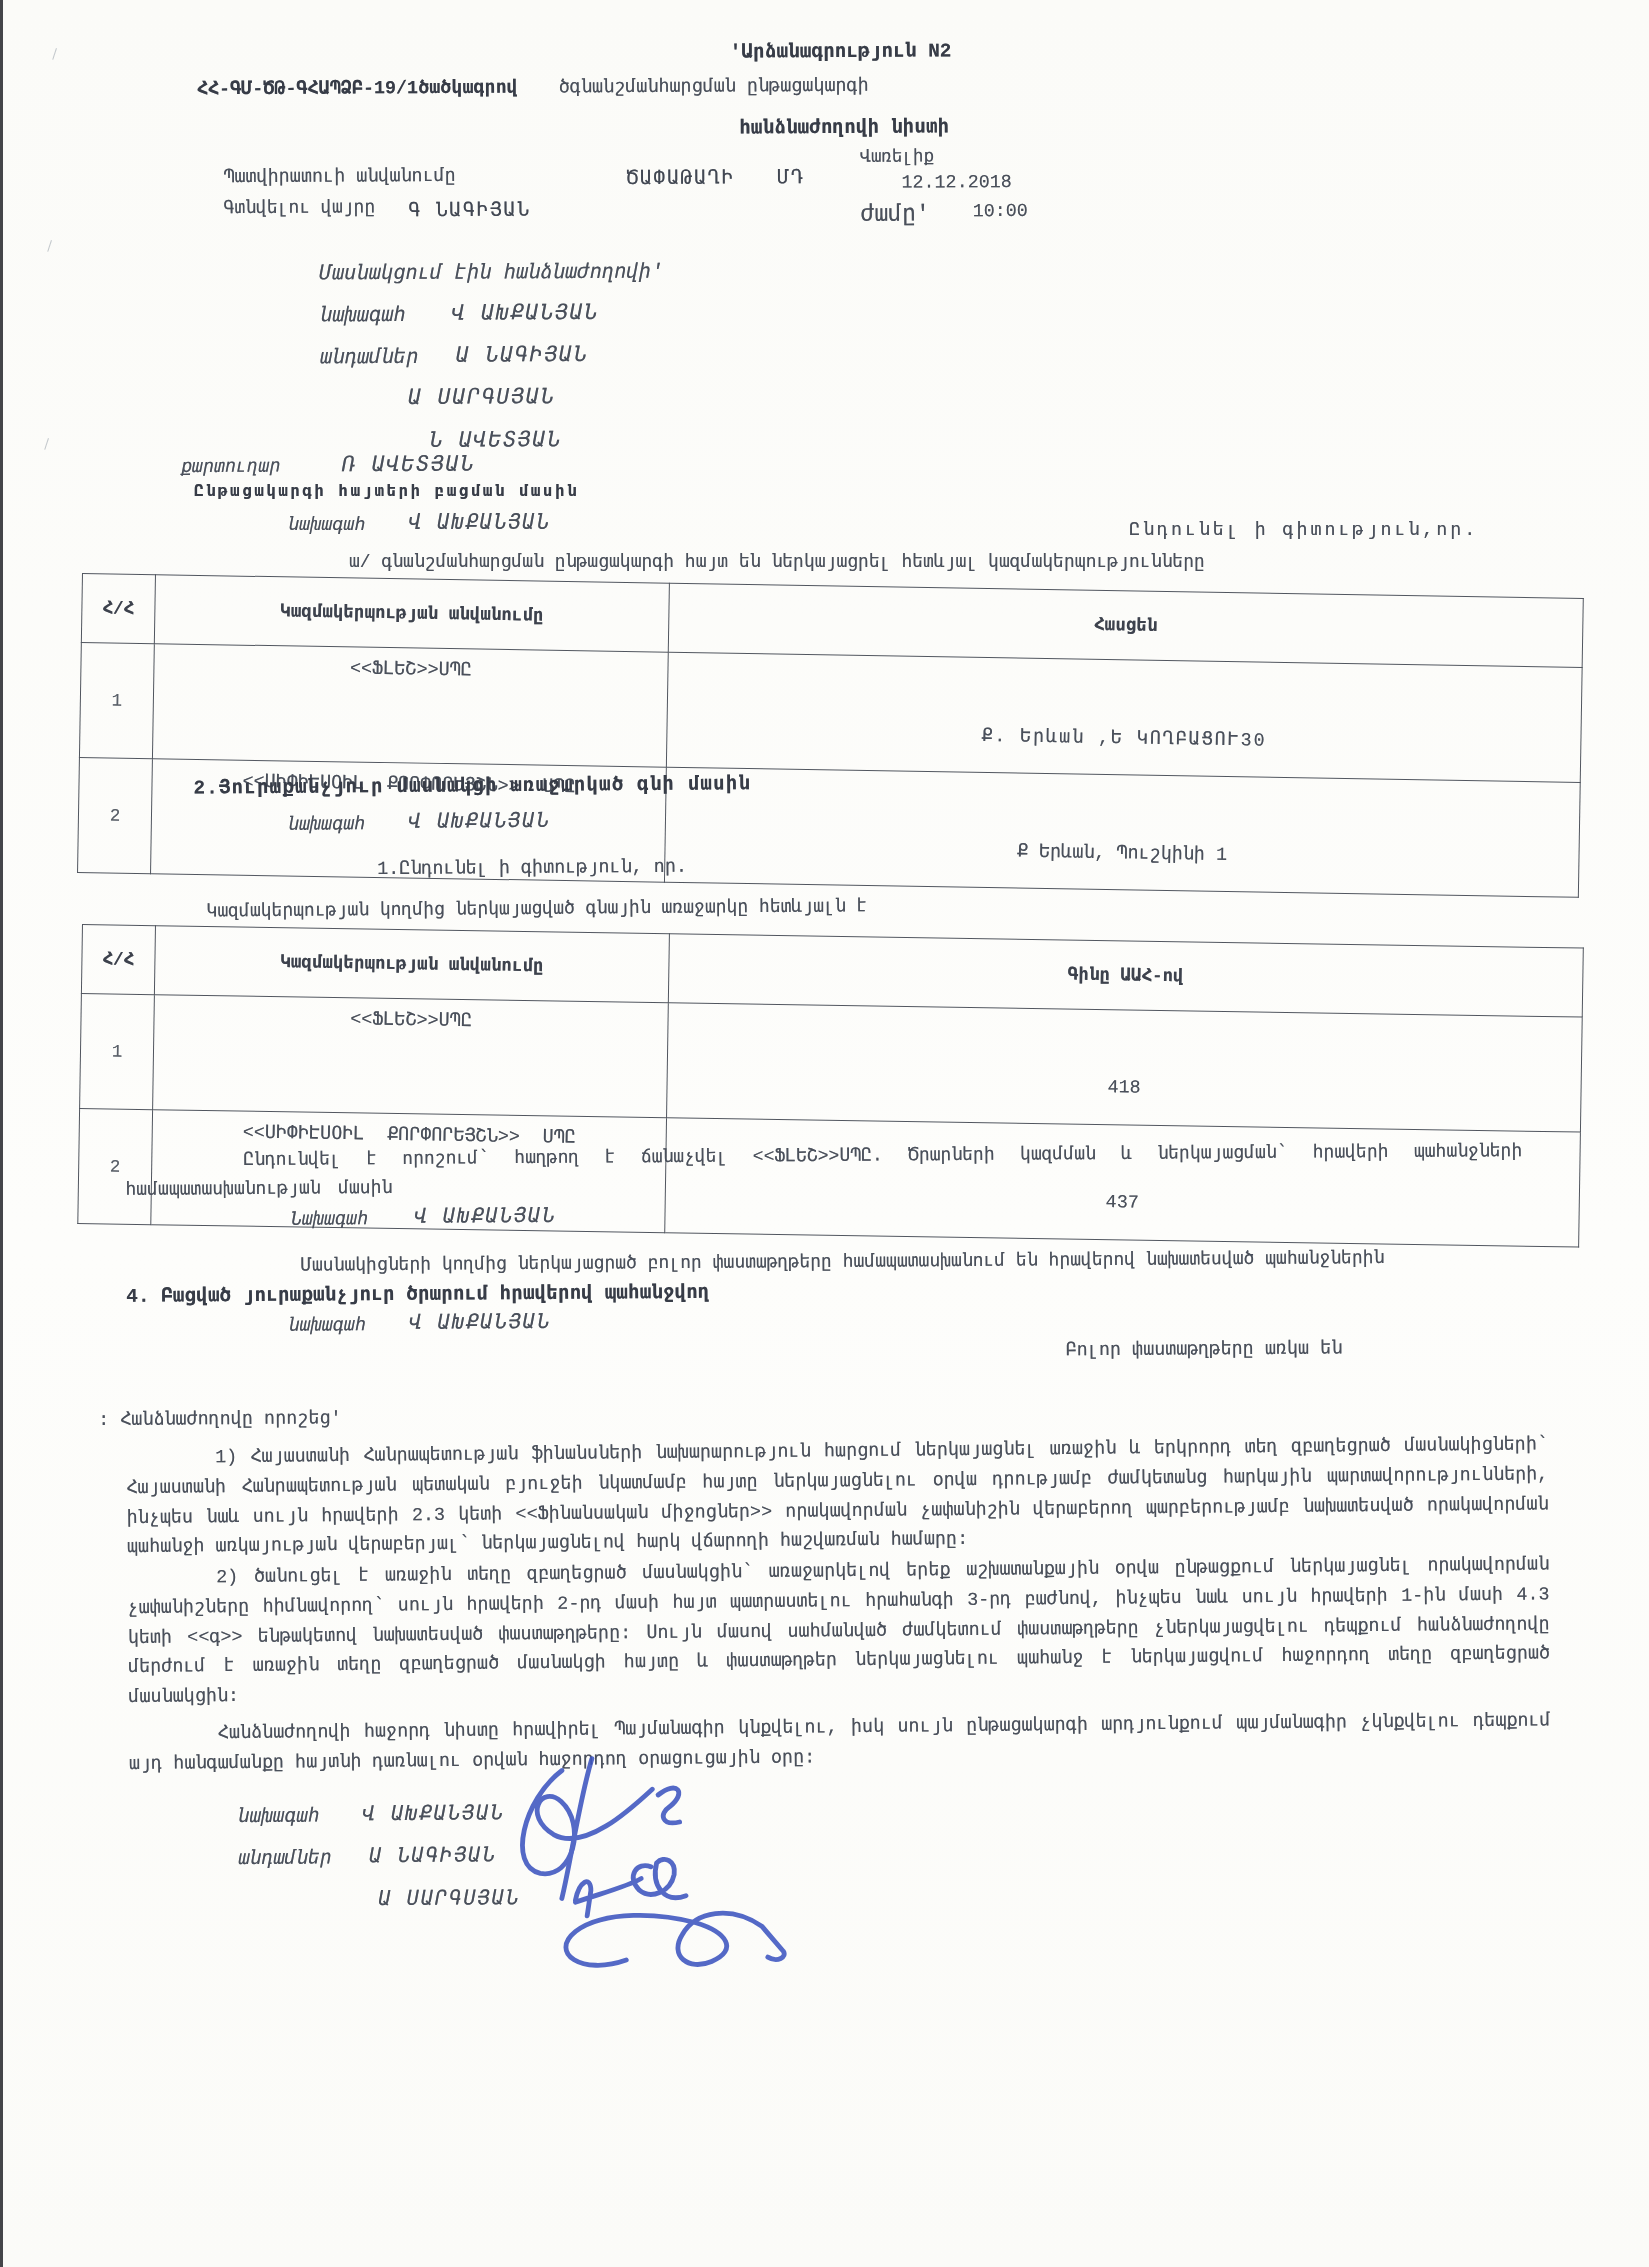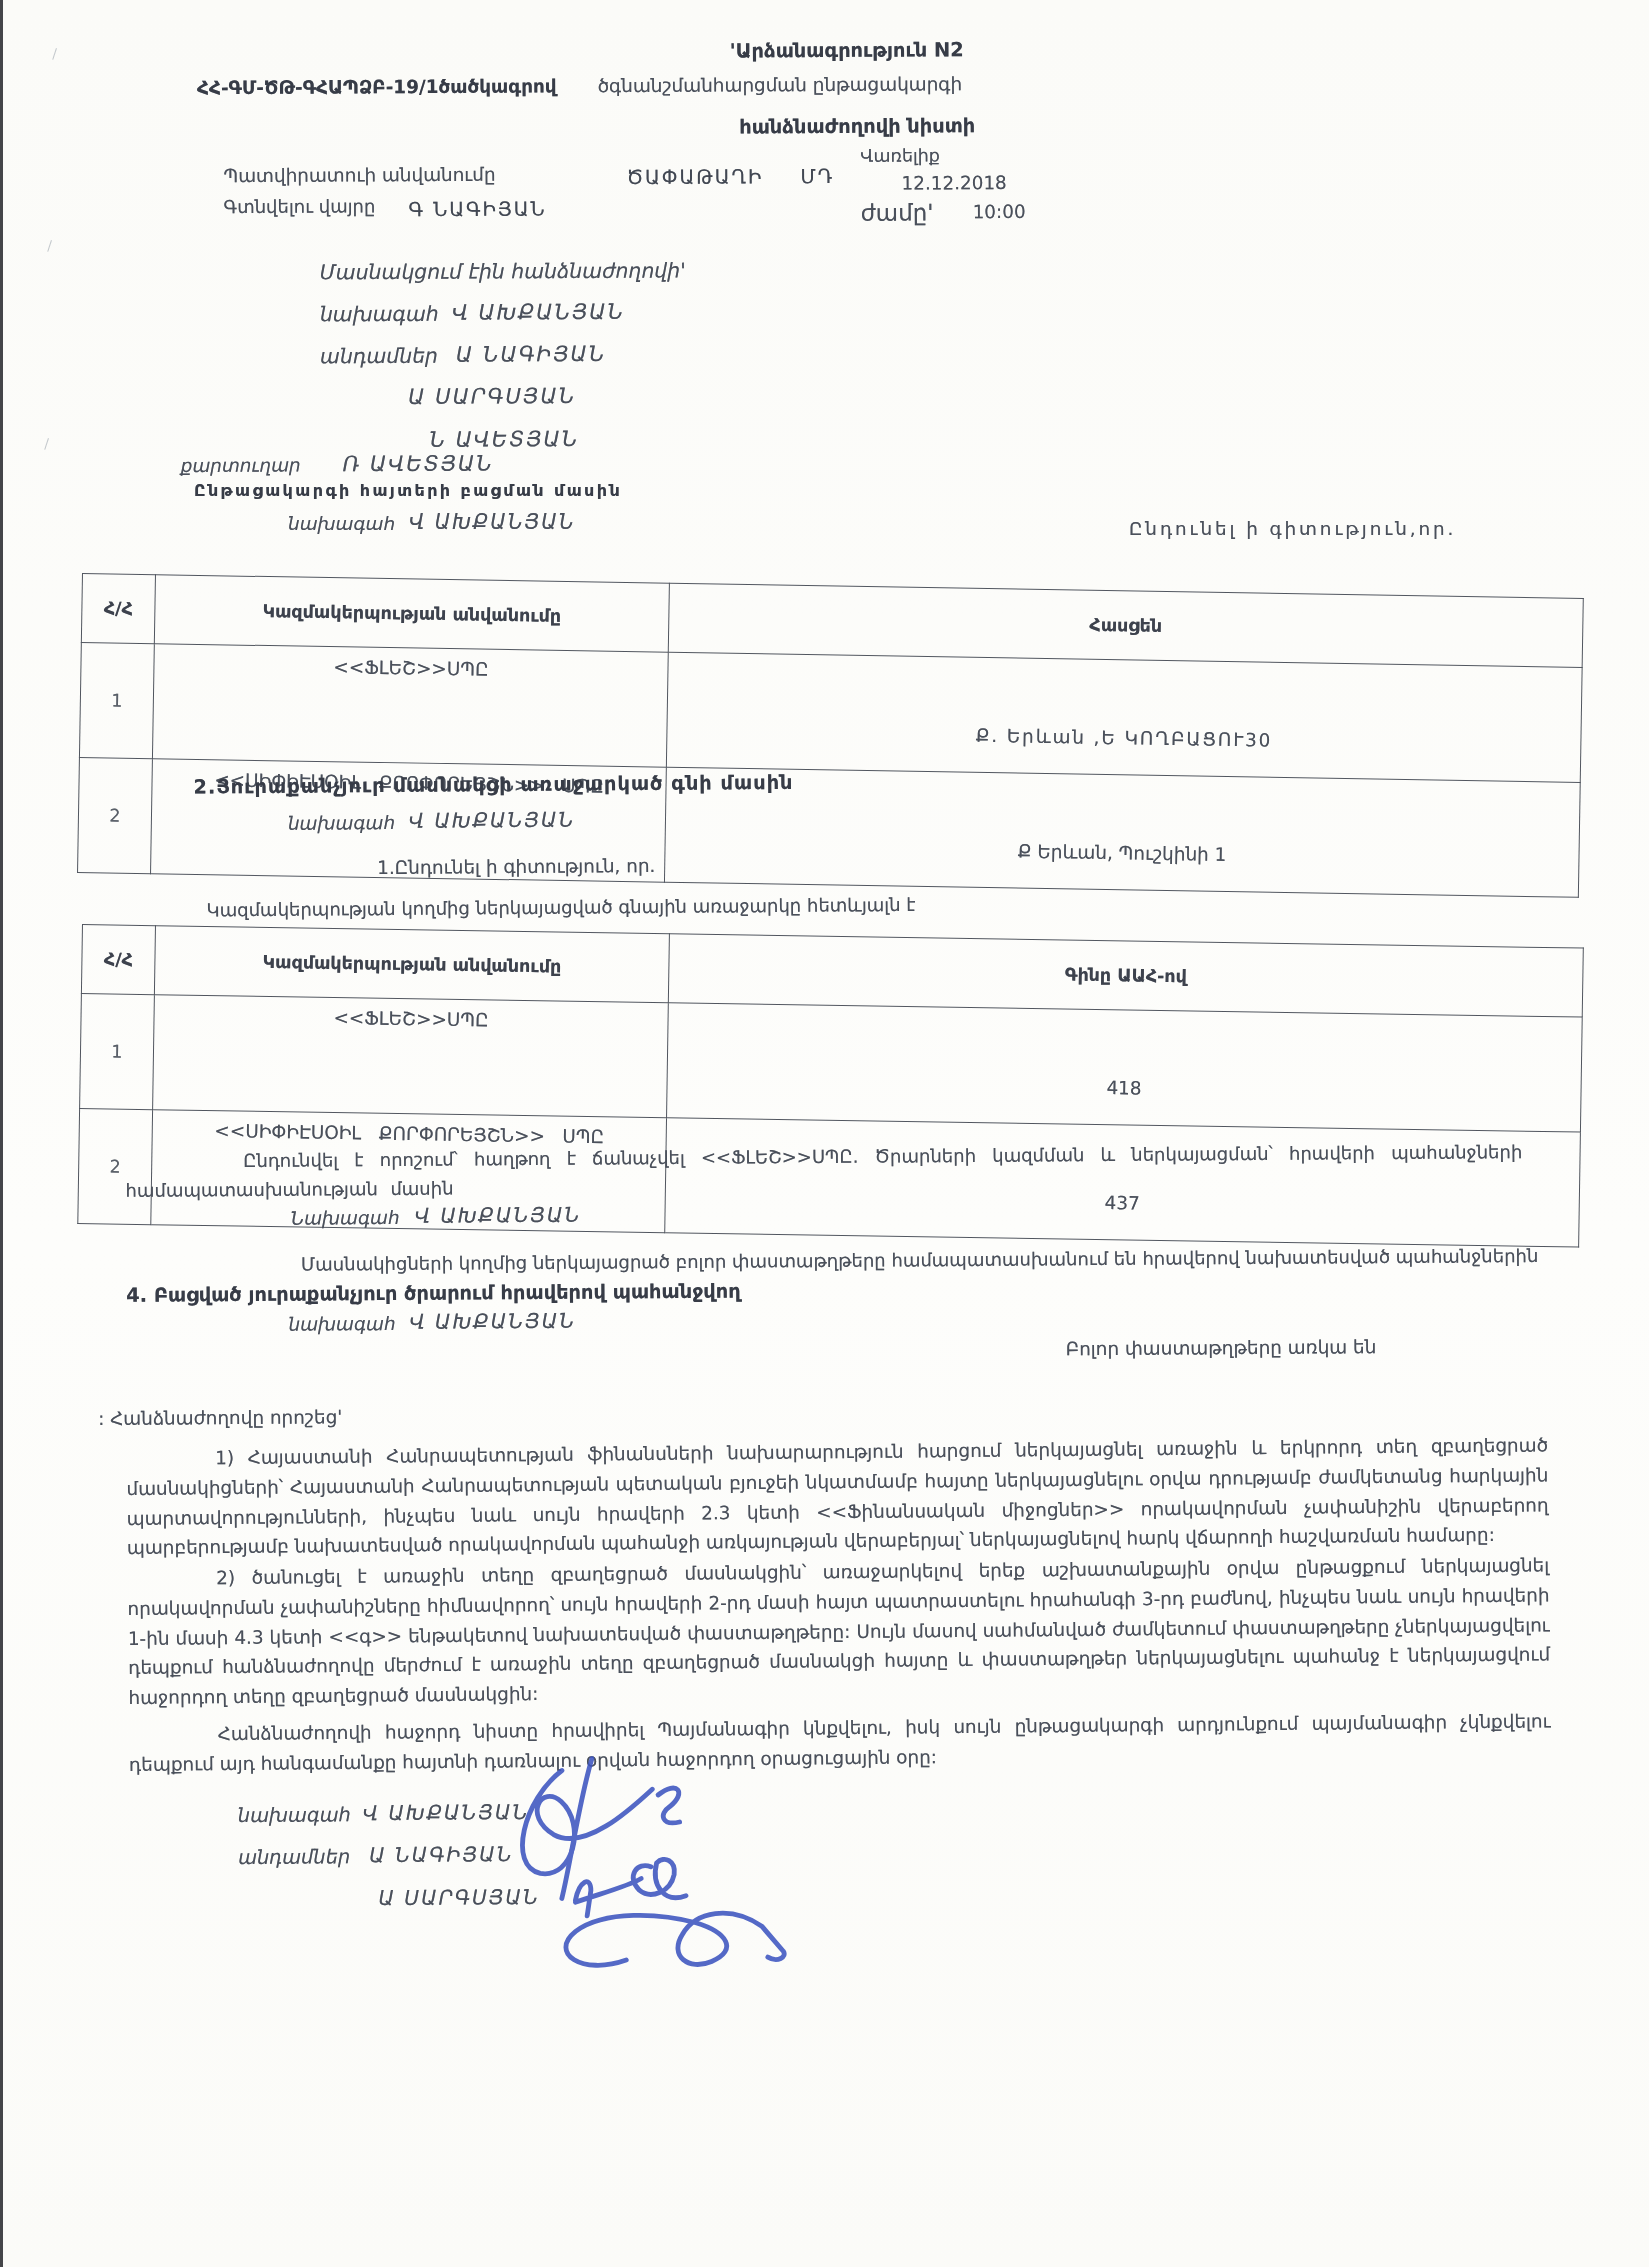--- a/index.html
+++ b/index.html
@@ -15,21 +15,21 @@
   .blk{position:absolute;left:0;top:0;width:100%;height:100%;}
   .edge{position:absolute;left:0;top:0;width:2.9px;height:100%;background:#23252a;opacity:.85;}
   .speck{position:absolute;width:6.8px;height:11.6px;border-left:1.9px solid #aab0b8;transform:rotate(18deg);opacity:.7;}
   table.doc{border-collapse:collapse;position:absolute;table-layout:fixed;}
   table.doc td{border:1.9px solid #51565f;font-size:18.4px;text-align:center;vertical-align:middle;padding:3.9px 5.8px;overflow:hidden;}
   table.doc td.hd{font-size:17.5px;font-weight:600;color:#3d424d;height:60px;}
   table.doc td.num{font-size:17.5px;color:#5a6069;}
   table.doc td.org{vertical-align:top;padding-top:9.7px;word-spacing:11.6px;}
   table.doc td.val{padding-top:45px;}
   .par{position:absolute;text-align:justify;font-size:18.4px;line-height:1.62;white-space:normal;color:#4a505b;}
-  .shadowed{text-shadow:0 0 0.5px rgba(74,80,91,.55);}
+  .shadowed{text-shadow:0 0 0.5px rgba(74,80,91,.55);font-family:Liberation Mono, monospace;}
 </style>
 </head>
 <body>
 
 <div class="page shadowed">
   <div class="edge"></div>
   <div class="speck" style="left:54px;top:49px;"></div>
   <div class="speck" style="left:49px;top:241px;"></div>
   <div class="speck" style="left:46px;top:439px;"></div>
 
@@ -59,20 +59,21 @@
     <div class="t it caps" style="left:429px;top:427px;font-size:21.3px;">Ն ԱՎԵՏՅԱՆ</div>
     <div class="t it" style="left:180px;top:454px;font-size:18.4px;">քարտուղար</div>
     <div class="t it caps" style="left:342px;top:451px;font-size:21.3px;">Ռ ԱՎԵՏՅԱՆ</div>
   </div>
 
   <div class="blk">
     <div class="t b" style="left:194px;top:481px;font-size:16px;letter-spacing:2.4px;">Ընթացակարգի հայտերի բացման մասին</div>
     <div class="t it" style="left:288px;top:513px;font-size:18.4px;">նախագահ</div>
     <div class="t it caps" style="left:409px;top:510px;font-size:20.4px;">Վ ԱԽՔԱՆՅԱՆ</div>
     <div class="t" style="left:1129px;top:518px;font-size:18.4px;letter-spacing:2.9px;">Ընդունել ի գիտություն,որ.</div>
+    <div class="t" style="left:349px;top:550px;font-size:18px;">ա/ գնանշմանհարցման ընթացակարգի հայտ են ներկայացրել հետևյալ կազմակերպությունները</div>
   </div>
 
   <table class="doc" style="left:82px;top:573px;width:1502px;transform:rotate(0.95deg);transform-origin:0 0;">
     <colgroup>
         <col style="width:73px;">
         <col style="width:514px;">
         <col>
       </colgroup>
     <tbody>
         <tr>

